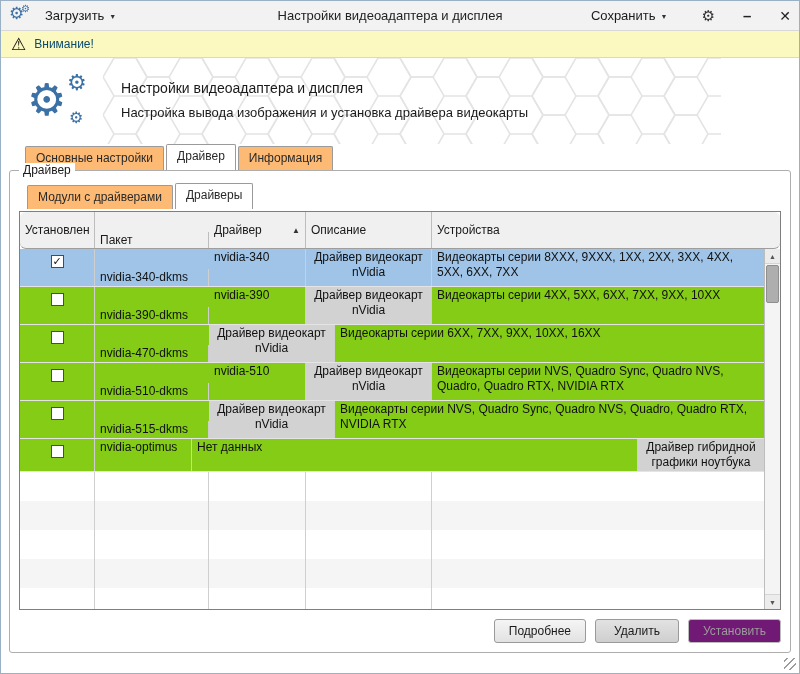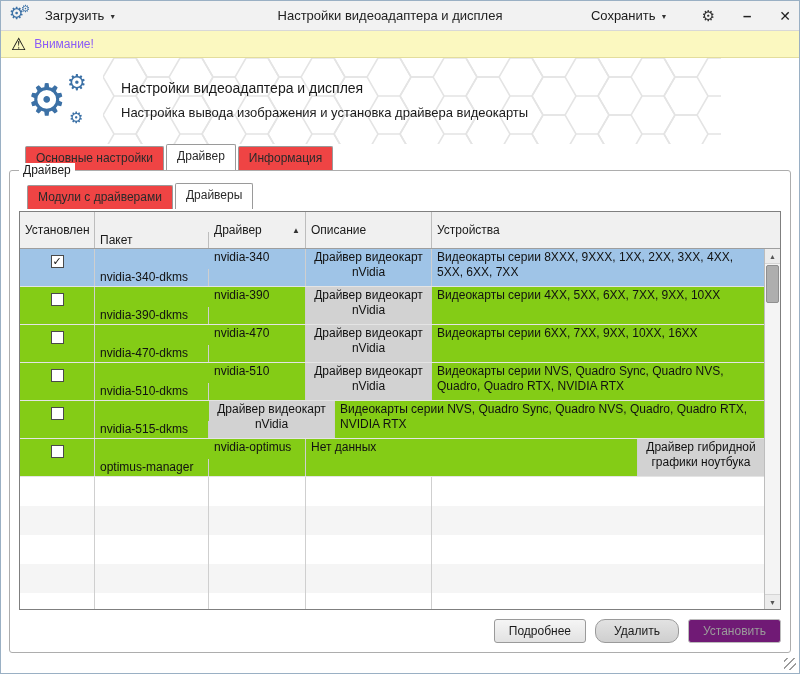--- a/index.html
+++ b/index.html
@@ -18,47 +18,47 @@
   .tb-btn .arrow { font-size: 7px; color: #333; padding-top: 2px; }
   .titlebar .title { flex: 1; text-align: center; font-size: 13px; color: #222; }
   .titlebar .right { display: flex; align-items: center; gap: 28px; width: 200px; justify-content: flex-end; }
   .icon-btn { font-size: 15px; color: #333; line-height: 15px; cursor: default; }
   .min-btn { font-size: 15px; font-weight: bold; color: #222; }
   .close-btn { font-size: 14px; color: #222; }
 
   
   .warnbar { flex: 0 0 27px; background: #fbf8c0; border-bottom: 1px solid #e3dd9d; display: flex; align-items: center; gap: 8px; padding: 0 10px; }
   .warn-icon { font-size: 17px; line-height: 17px; color: #111; }
-  .warn-text { font-size: 12px; color: #8b5cf6; }
+  .warn-text { font-size: 12px; color: #0c4a6e; }
 
   
   .header { flex: 0 0 86px; position: relative; background: #fff; overflow: hidden; }
   .hexes { position: absolute; left: 102px; top: 0; width: 618px; height: 100%; }
   .gear-cluster { position: absolute; left: 26px; top: 14px; width: 80px; height: 60px; color: #3c71a6; }
   .gear-cluster .big { position: absolute; left: 0; top: 6px; font-size: 44px; line-height: 44px; }
   .gear-cluster .med { position: absolute; left: 40px; top: 0; font-size: 22px; line-height: 22px; }
   .gear-cluster .small { position: absolute; left: 42px; top: 38px; font-size: 16px; line-height: 16px; }
   .header-text { position: absolute; left: 120px; top: 22px; }
   .page-title { font-size: 14px; color: #1a1a1a; margin-bottom: 9px; }
   .page-subtitle { font-size: 13px; color: #1a1a1a; }
 
   
   .tabs { flex: 0 0 26px; display: flex; align-items: flex-end; padding-left: 24px; }
-  .tab { padding: 4px 10px 5px; border: 1px solid #9a9a9a; border-bottom: none; background: #ef4444; margin-right: 2px; font-size: 12px; color: #2a2a2a; cursor: default; border-radius: 2px 2px 0 0; }
+  .tab { padding: 4px 10px 5px; border: 1px solid #9a9a9a; border-bottom: none; background: #fdba74; margin-right: 2px; font-size: 12px; color: #2a2a2a; cursor: default; border-radius: 2px 2px 0 0; }
   .tab.active { background: #fff; padding-bottom: 7px; }
 
   
   .groupbox { flex: 1; margin: 0 8px 4px 8px; border: 1px solid #adadad; border-radius: 3px; position: relative; padding: 12px 9px 8px 9px; display: flex; flex-direction: column; min-height: 0; }
   .groupbox > .legend { position: absolute; top: -8px; left: 9px; background: #fff; padding: 0 4px; font-size: 12px; color: #1a1a1a; }
 
   .inner-tabs { flex: 0 0 24px; display: flex; align-items: flex-end; padding-left: 8px; }
 
   
   .table { flex: 1; border: 1px solid #7f7f7f; display: flex; flex-direction: column; min-height: 0; margin-top: 2px; }
-  .thead { flex: 0 0 18px; display: flex; background: #f0f0f0; border-bottom: 1px solid #9e9e9e; }
+  .thead { flex: 0 0 18px; display: flex; background: #f0f0f0; border-bottom: 1px solid #9e9e9e; border-radius: 6px; }
   .th { padding: 1px 5px; font-size: 12px; color: #1a1a1a; border-right: 1px solid #bdbdbd; display: flex; align-items: center; justify-content: space-between; overflow: hidden; white-space: nowrap; }
   .th:last-child { border-right: none; }
   .sort-arrow { font-size: 8px; color: #333; margin-left: 4px; }
 
   .tbody-wrap { flex: 1; display: flex; min-height: 0; }
   .rows-col { flex: 1; display: flex; flex-direction: column; min-width: 0; }
 
   .c-installed { width: 75px; flex: 0 0 75px; }
   .c-package   { width: 114px; flex: 0 0 114px; margin-top: 20px; }
   .c-driver    { width: 97px; flex: 0 0 97px; }
@@ -82,21 +82,21 @@
   .vscroll { flex: 0 0 16px; border-left: 1px solid #bdbdbd; background: #f4f4f4; display: flex; flex-direction: column; position: relative; }
   .sb-btn { flex: 0 0 15px; display: flex; align-items: center; justify-content: center; font-size: 7px; color: #555; background: #ececec; }
   .sb-btn.up { border-bottom: 1px solid #d5d5d5; }
   .sb-btn.down { border-top: 1px solid #d5d5d5; margin-top: auto; }
   .sb-track { flex: 1; position: relative; }
   .sb-thumb { position: absolute; top: 1px; left: 1px; right: 1px; height: 38px; background: #aeaeae; border: 1px solid #8f8f8f; border-radius: 2px; }
 
   
   .btn-row { flex: 0 0 34px; display: flex; align-items: center; justify-content: flex-end; gap: 9px; padding-top: 8px; }
   .btn { min-width: 84px; padding: 4px 14px; font-size: 12px; text-align: center; color: #1a1a1a; background: linear-gradient(#f5f5f5, #e2e2e2); border: 1px solid #9a9a9a; border-radius: 3px; cursor: default; font-family: "Liberation Sans", sans-serif; }
-  .btn.emph { background: linear-gradient(#e2e2e2, #cfcfcf); border-radius: 10px; }
+  .btn.emph { background: linear-gradient(#e2e2e2, #cfcfcf); }
   .btn.disabled { color: #9b9b9b; background: #701a75; border-color: #bcbcbc; }
 
   
   .statusbar { flex: 0 0 16px; position: relative; }
   .grip { position: absolute; right: 3px; bottom: 3px; width: 12px; height: 12px; background: repeating-linear-gradient(135deg, transparent 0 2px, #9c9c9c 2px 3px, transparent 3px 5px); }
 </style>
 </head>
 <body>
 
 <div class="window">
@@ -208,21 +208,20 @@
             <div class="td c-driver">nvidia-390</div>
             <div class="td c-desc">Драйвер видеокарт nVidia</div>
             <div class="td c-devices">Видеокарты серии 4XX, 5XX, 6XX, 7XX, 9XX, 10XX</div>
           </div>
 
           <div class="tr">
             <div class="td c-installed center">
                 <span class="checkbox"></span>
               </div>
             <div class="td c-package">nvidia-470-dkms</div>
-            <div class="td c-driver">nvidia-470</div>
             <div class="td c-desc">Драйвер видеокарт nVidia</div>
             <div class="td c-devices">Видеокарты серии 6XX, 7XX, 9XX, 10XX, 16XX</div>
           </div>
 
           <div class="tr">
             <div class="td c-installed center">
                 <span class="checkbox"></span>
               </div>
             <div class="td c-package">nvidia-510-dkms</div>
             <div class="td c-driver">nvidia-510</div>
@@ -236,21 +235,20 @@
               </div>
             <div class="td c-package">nvidia-515-dkms</div>
             <div class="td c-desc">Драйвер видеокарт nVidia</div>
             <div class="td c-devices">Видеокарты серии NVS, Quadro Sync, Quadro NVS, Quadro, Quadro RTX, NVIDIA RTX</div>
           </div>
 
           <div class="tr">
             <div class="td c-installed center">
                 <span class="checkbox"></span>
               </div>
-            <div class="td c-package">optimus-manager</div>
             <div class="td c-driver">nvidia-optimus</div>
             <div class="td c-devices">Нет данных</div>
             <div class="td c-desc">Драйвер гибридной графики ноутбука</div>
           </div>
 
           <div class="filler">
             <span class="vline vl1"></span>
               <span class="vline vl2"></span>
               <span class="vline vl3"></span>
               <span class="vline vl4"></span>

